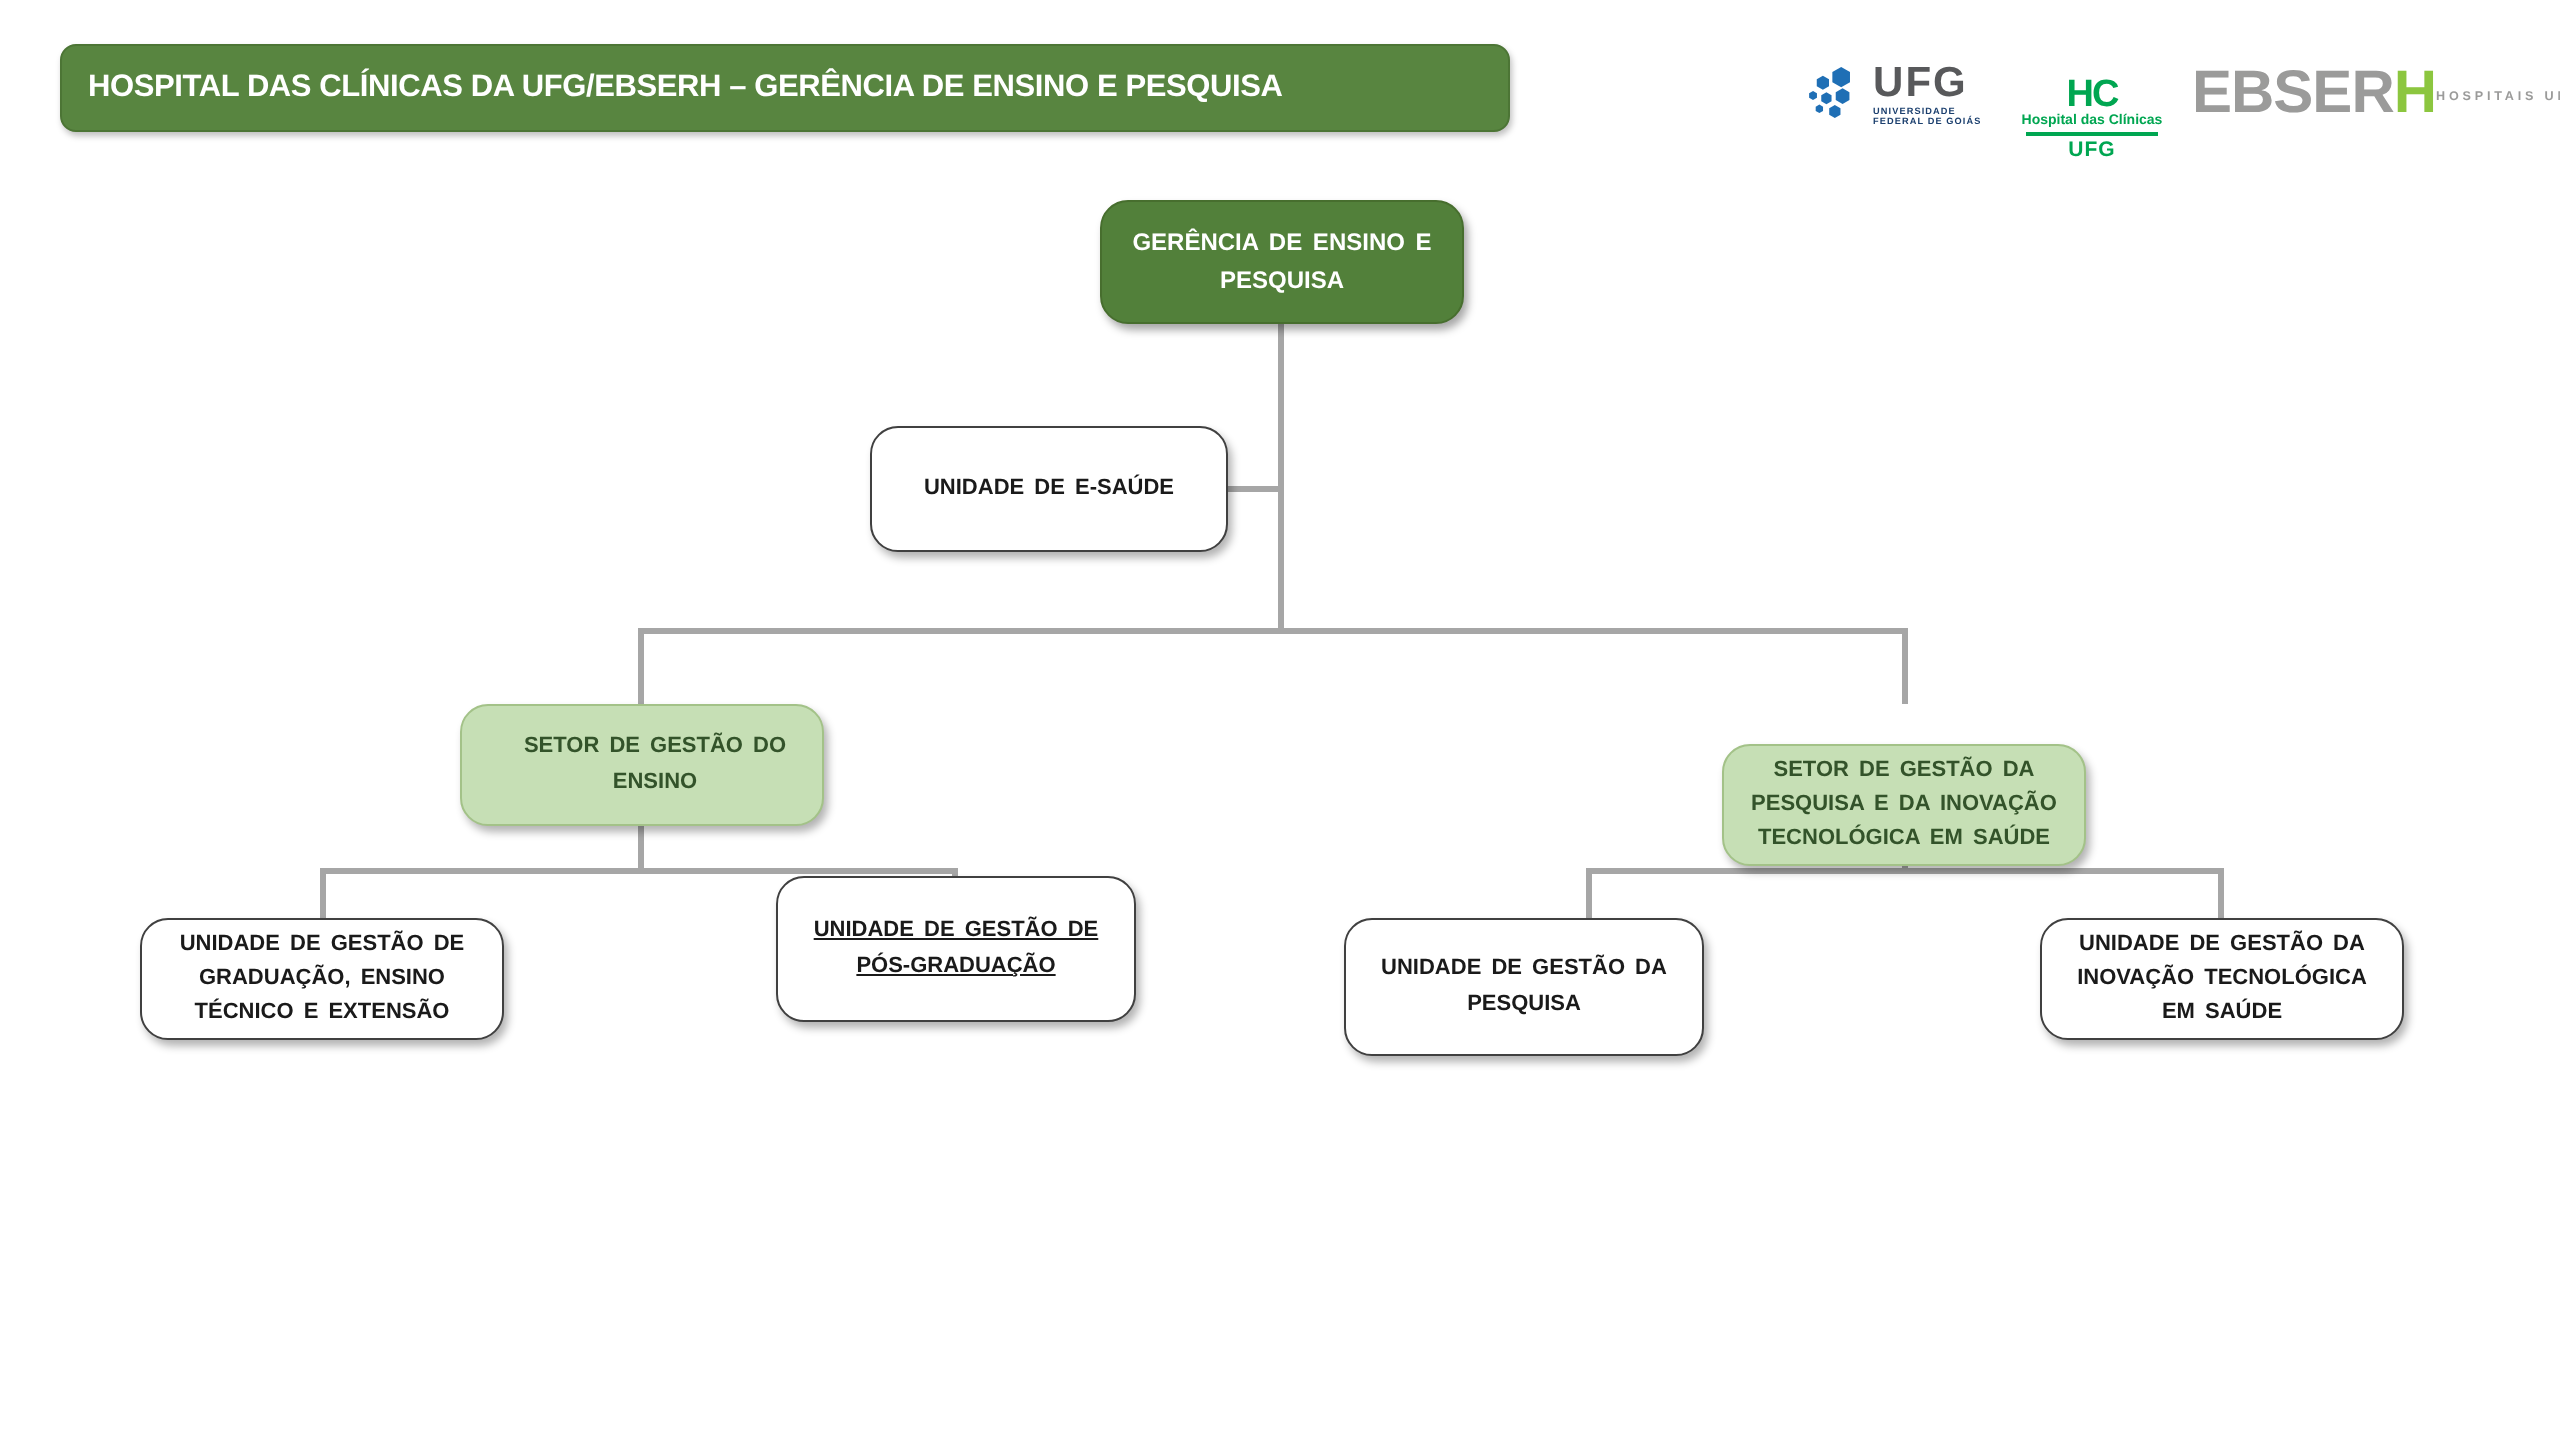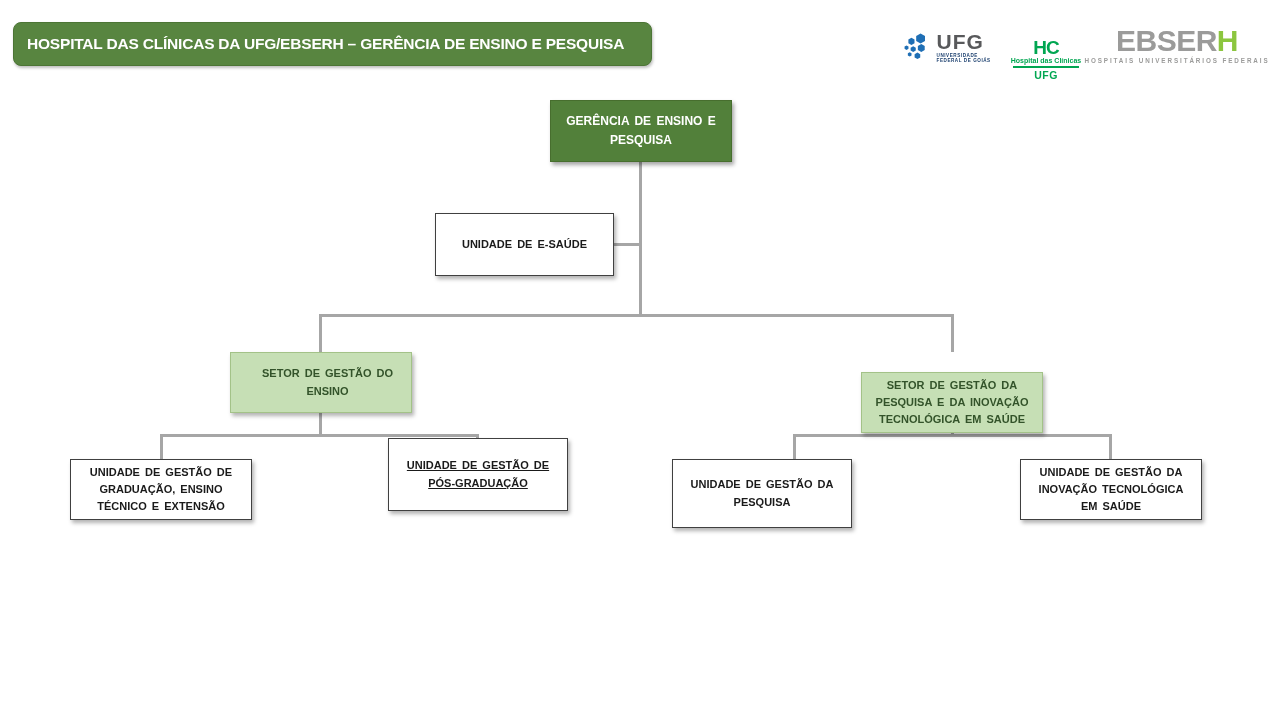--- a/index.html
+++ b/index.html
@@ -5,21 +5,21 @@
   * { margin:0; padding:0; box-sizing:border-box; }
   html,body { background:#e8e8e8; }
   body { font-family:"Liberation Sans", sans-serif; }
   .stage {
     position:relative; width:1280px; height:720px;
     background:#ffffff; overflow:hidden; margin:0 auto;
   }
 
   
   .header-banner {
-    position:absolute; left:13px; top:22px; width:639px; height:44px;
+    position:absolute; left:30px; top:22px; width:725px; height:44px;
     background:var(--header-green,#588540);
     border:1px solid var(--header-green-border,#4c7535);
     border-radius:8px;
     display:flex; align-items:center; padding-left:13px;
     box-shadow:1px 2px 3px rgba(0,0,0,.25);
   }
   .header-banner span {
     color:#ffffff; font-weight:bold; font-size:15.5px; letter-spacing:-0.2px;
     white-space:nowrap;
   }
@@ -31,33 +31,33 @@
   .ufg-subtitle { font-size:4.6px; font-weight:bold; color:#1b3f6e; letter-spacing:.55px; line-height:5px; margin-top:1px; }
 
   .logo-hc { position:absolute; left:1008px; top:39px; width:76px; height:44px;
     display:flex; flex-direction:column; align-items:center; color:var(--hc-green,#00A651); }
   .hc-acronym { font-size:19px; font-weight:bold; line-height:17px; letter-spacing:-1px; }
   .hc-name { font-size:7px; font-weight:bold; white-space:nowrap; margin-top:1px; }
   .hc-rule { width:66px; height:2px; background:var(--hc-green,#00A651); margin-top:1.5px; }
   .hc-ufg { font-size:10.5px; font-weight:bold; margin-top:1px; letter-spacing:.5px; }
 
   .logo-ebserh { position:absolute; left:1096px; top:27px; width:162px; height:40px;
-    display:flex; flex-direction:column; align-items:center; }
+    display:flex; flex-direction:row; align-items:center; }
   .ebserh-word { font-size:30px; font-weight:bold; letter-spacing:-.5px; line-height:28px; }
   .ebserh-word .gray { color:var(--ebserh-gray,#9b9b9a); }
   .ebserh-word .green { color:var(--ebserh-green,#8cc63f); }
   .ebserh-subtitle { font-size:6.3px; font-weight:bold; color:var(--ebserh-gray,#9b9b9a);
     letter-spacing:1.9px; margin-top:2px; white-space:nowrap; }
 
   
   .conn { position:absolute; background:var(--connector-gray,#A6A6A6); }
 
   
   .node {
-    position:absolute; border-radius:0;
+    position:absolute; border-radius:14px;
     display:flex; align-items:center; justify-content:center; text-align:center;
     font-weight:bold; font-size:11px; line-height:1.55; word-spacing:2px;
     padding:4px 12px;
   }
   .node.dark {
     background:var(--node-dark-green,#52803A);
     border:1px solid var(--node-dark-green-border,#476E2E);
     color:#ffffff; font-size:12px;
     box-shadow:2px 3px 4px rgba(0,0,0,.35);
   }

